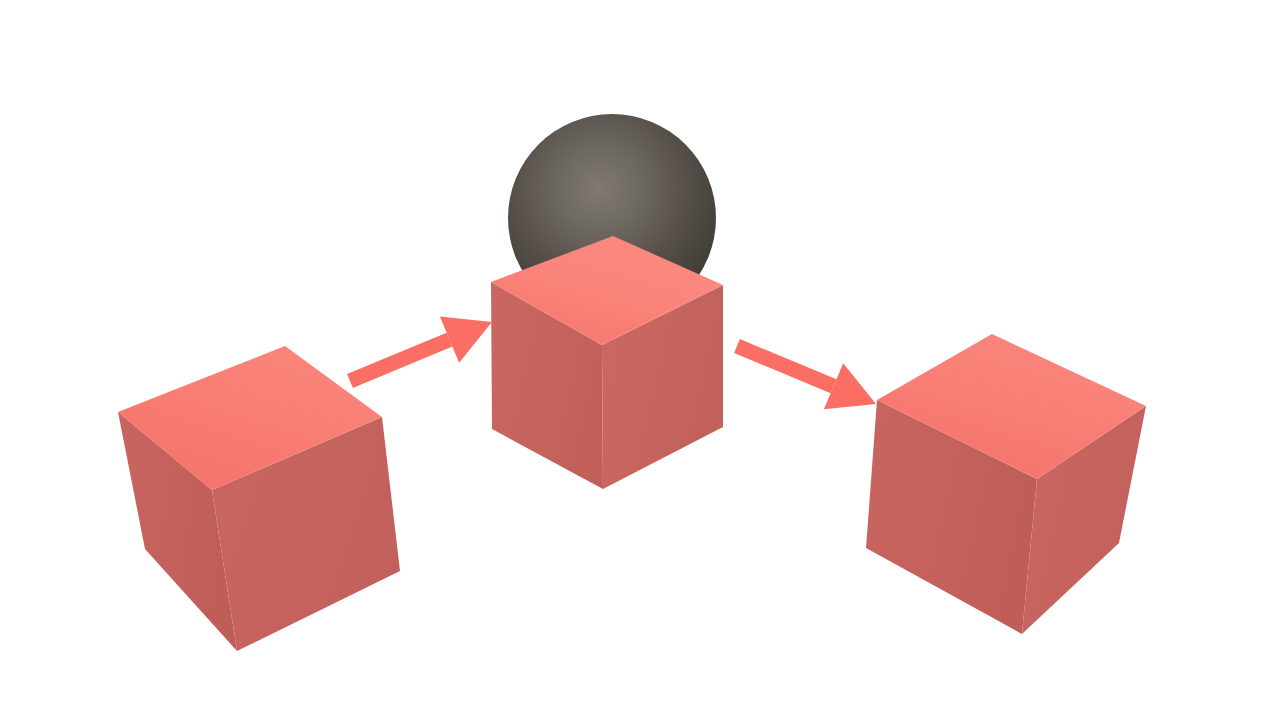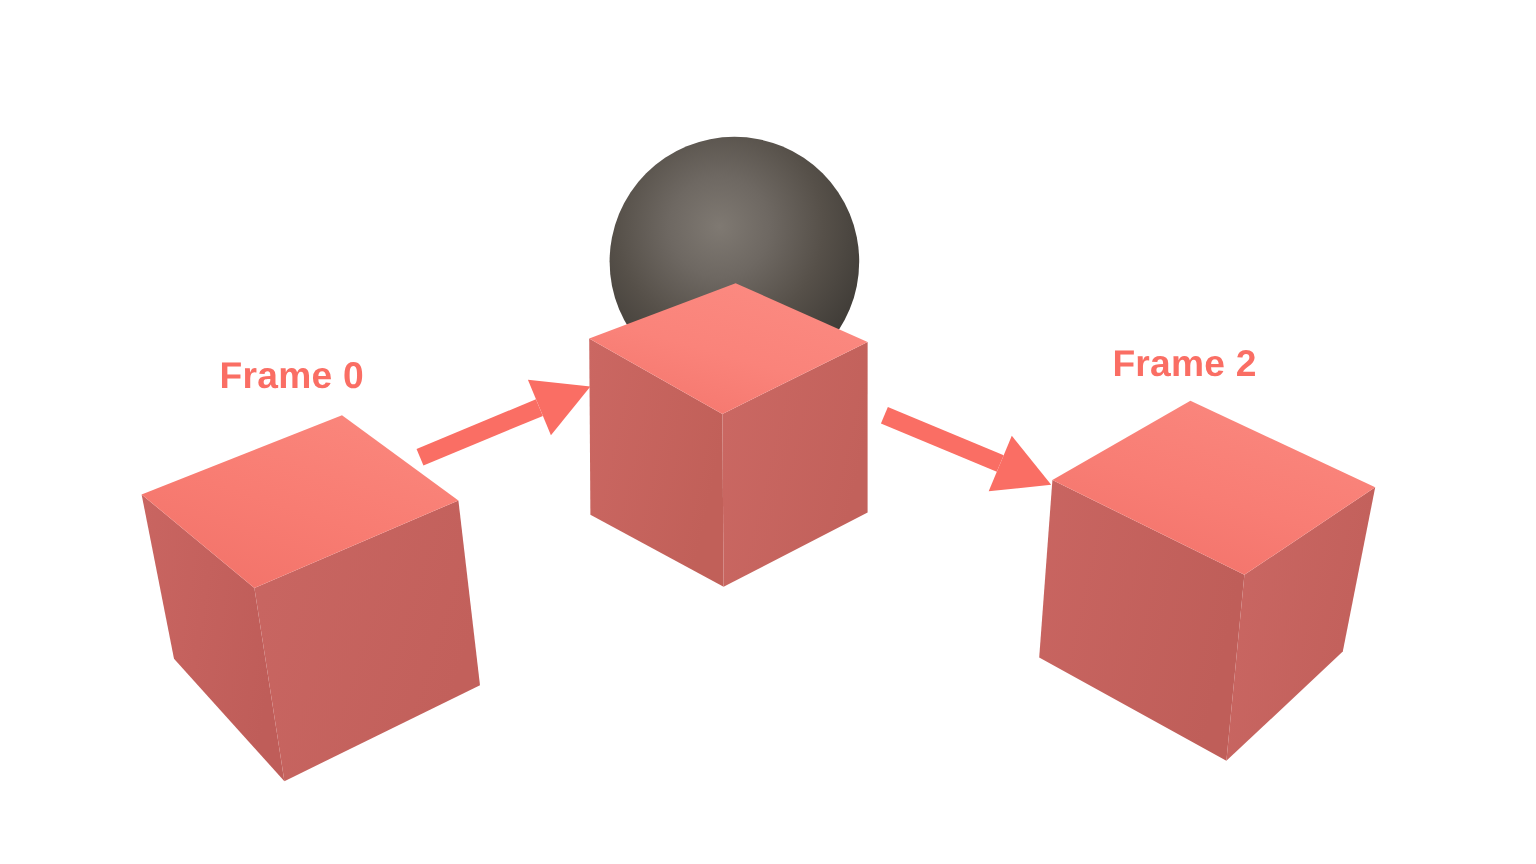--- a/index.html
+++ b/index.html
@@ -128,18 +128,16 @@
       <polygon fill="#fa6e64" points="352.87,387.92 452.39,346.57 446.64,332.72 347.12,374.07"></polygon>
       <polygon fill="#fa6e64" points="492,322 459.11,362.73 439.92,316.56"></polygon>
     </g>
 
     <g>
       <polygon fill="#fa6e64" points="734.11,352.92 830.65,393.20 836.43,379.36 739.88,339.07"></polygon>
       <polygon fill="#fa6e64" points="876,404 823.92,409.35 843.17,363.21"></polygon>
     </g>
   </svg>
 
-  <div id="label-frame-0" class="frame-label">Frame 0</div>
 
 
-  <div id="label-frame-2" class="frame-label">Frame 2</div>
 
 </div>
 
 </body></html>

